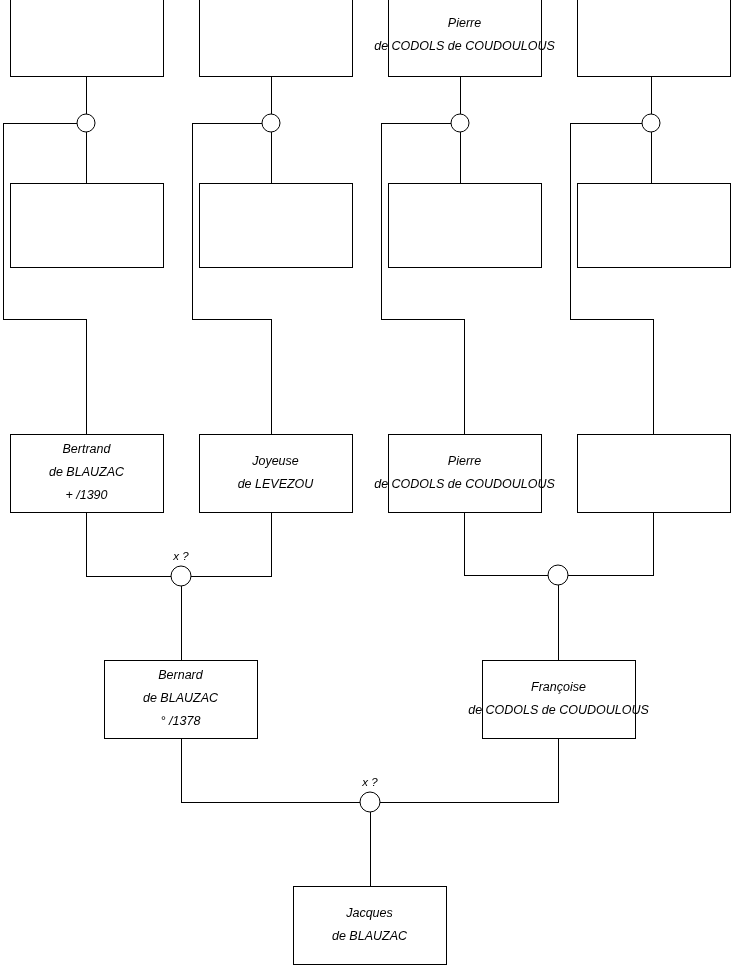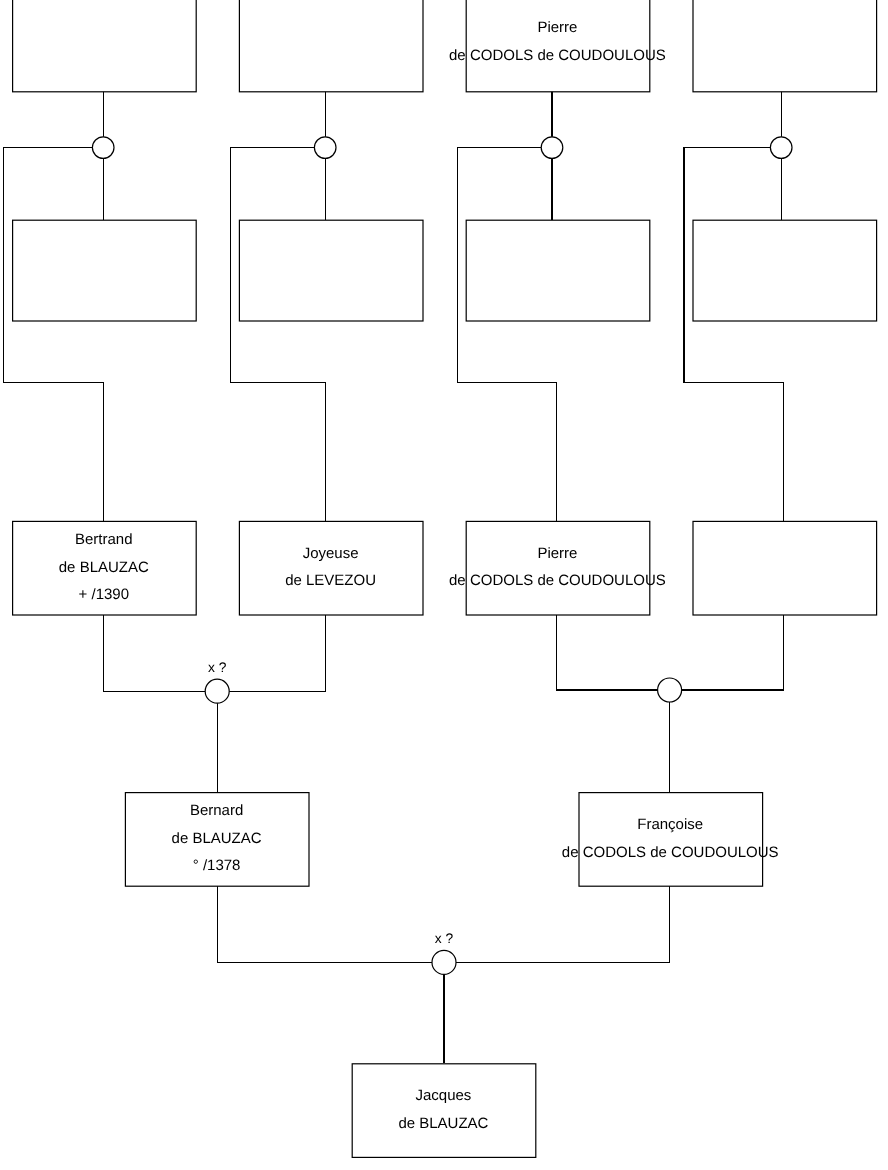--- a/index.html
+++ b/index.html
@@ -10,20 +10,21 @@
   body {
     width: 740px;
     height: 975px;
     overflow: hidden;
     font-family: "Liberation Sans", sans-serif;
   }
   #chart-root {
     position: relative;
     width: 620px;
     height: 975px;
+    font-style: italic;
   }
   svg#tree-svg {
     position: absolute;
     top: 0;
     left: 0;
     width: 740px;
     height: 975px;
     display: block;
   }
   .person-box {

